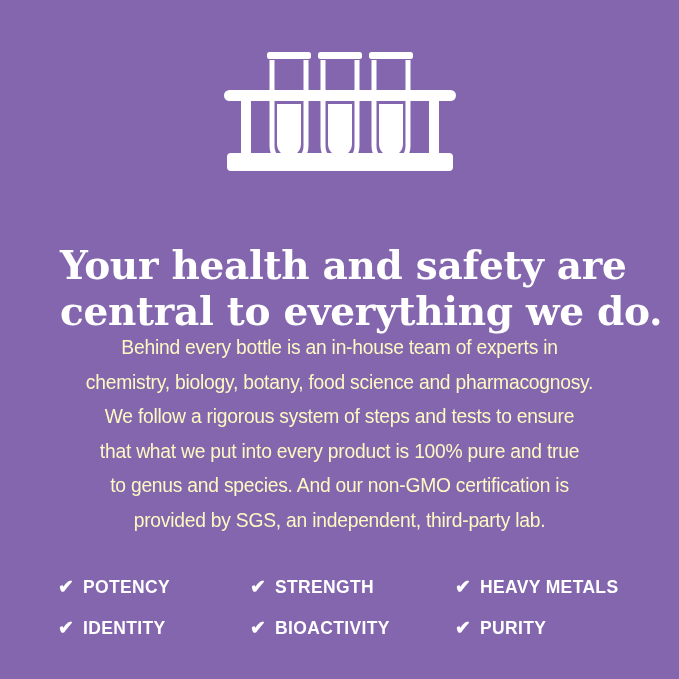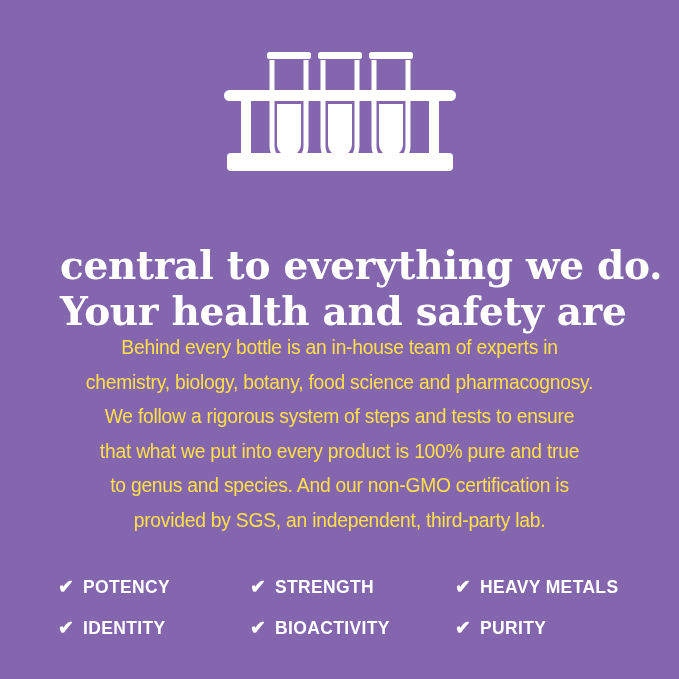--- a/index.html
+++ b/index.html
@@ -56,21 +56,21 @@
     white-space: nowrap;
   }
 
   
   .bodycopy {
     position: absolute;
     top: 330px;
     left: 0;
     width: 679px;
     text-align: center;
-    color: #fde047;
+    color: #fef9c3;
     font-family: "Liberation Sans", sans-serif;
     font-size: 20.5px;
     line-height: 34.5px;
     letter-spacing: -0.25px;
     padding: 0 48px;
     box-sizing: border-box;
   }
   .bodycopy .bd-line {
     display: block;
     white-space: nowrap;
@@ -144,22 +144,22 @@
       <rect x="7" y="52" width="232" height="11" rx="5.5" fill="#ffffff"></rect>
 
       <rect x="24" y="58" width="10" height="62" fill="#ffffff"></rect>
       <rect x="212" y="58" width="10" height="62" fill="#ffffff"></rect>
 
       <rect x="10" y="115" width="226" height="18" rx="4" fill="#ffffff"></rect>
     </svg>
   </div>
 
   <h1 class="headline">
+    <span class="hl-line">Your health and safety are</span>
     <span class="hl-line">central to everything we do.</span>
-    <span class="hl-line">Your health and safety are</span>
   </h1>
 
   <div class="bodycopy">
     <span class="bd-line">Behind every bottle is an in-house team of experts in</span>
     <span class="bd-line">chemistry, biology, botany, food science and pharmacognosy.</span>
     <span class="bd-line">We follow a rigorous system of steps and tests to ensure</span>
     <span class="bd-line">that what we put into every product is 100% pure and true</span>
     <span class="bd-line">to genus and species. And our non-GMO certification is</span>
     <span class="bd-line">provided by SGS, an independent, third-party lab.</span>
   </div>

